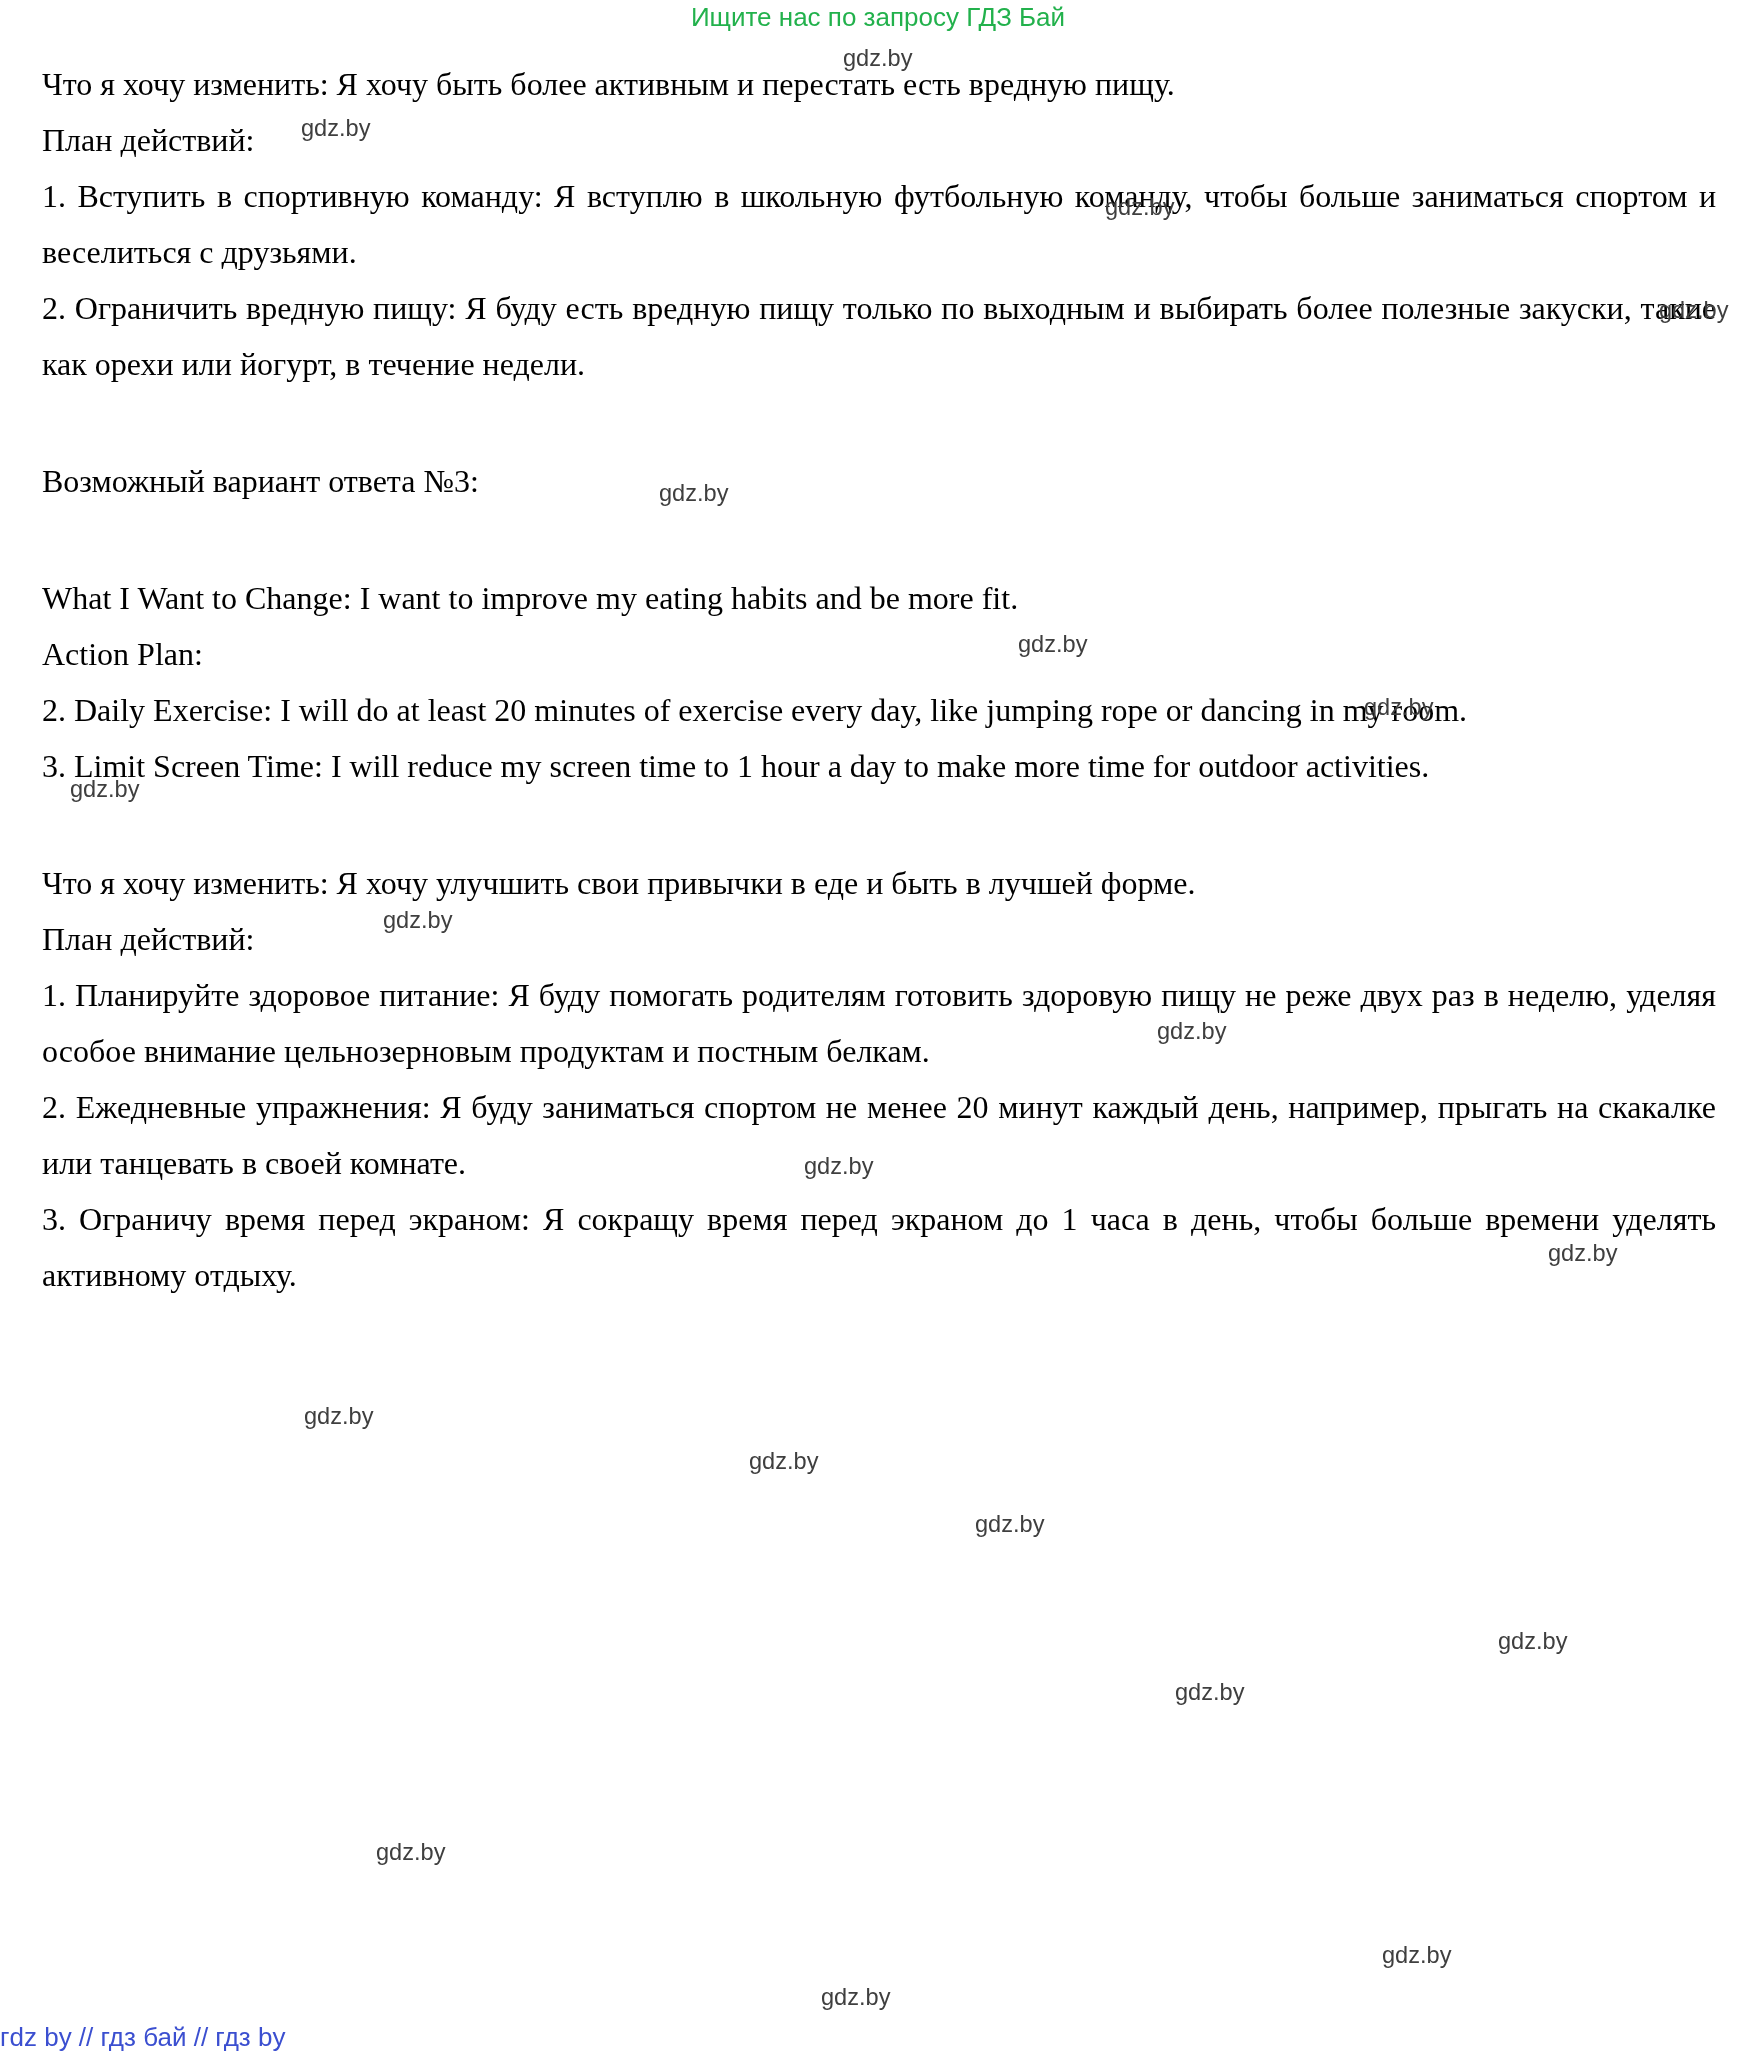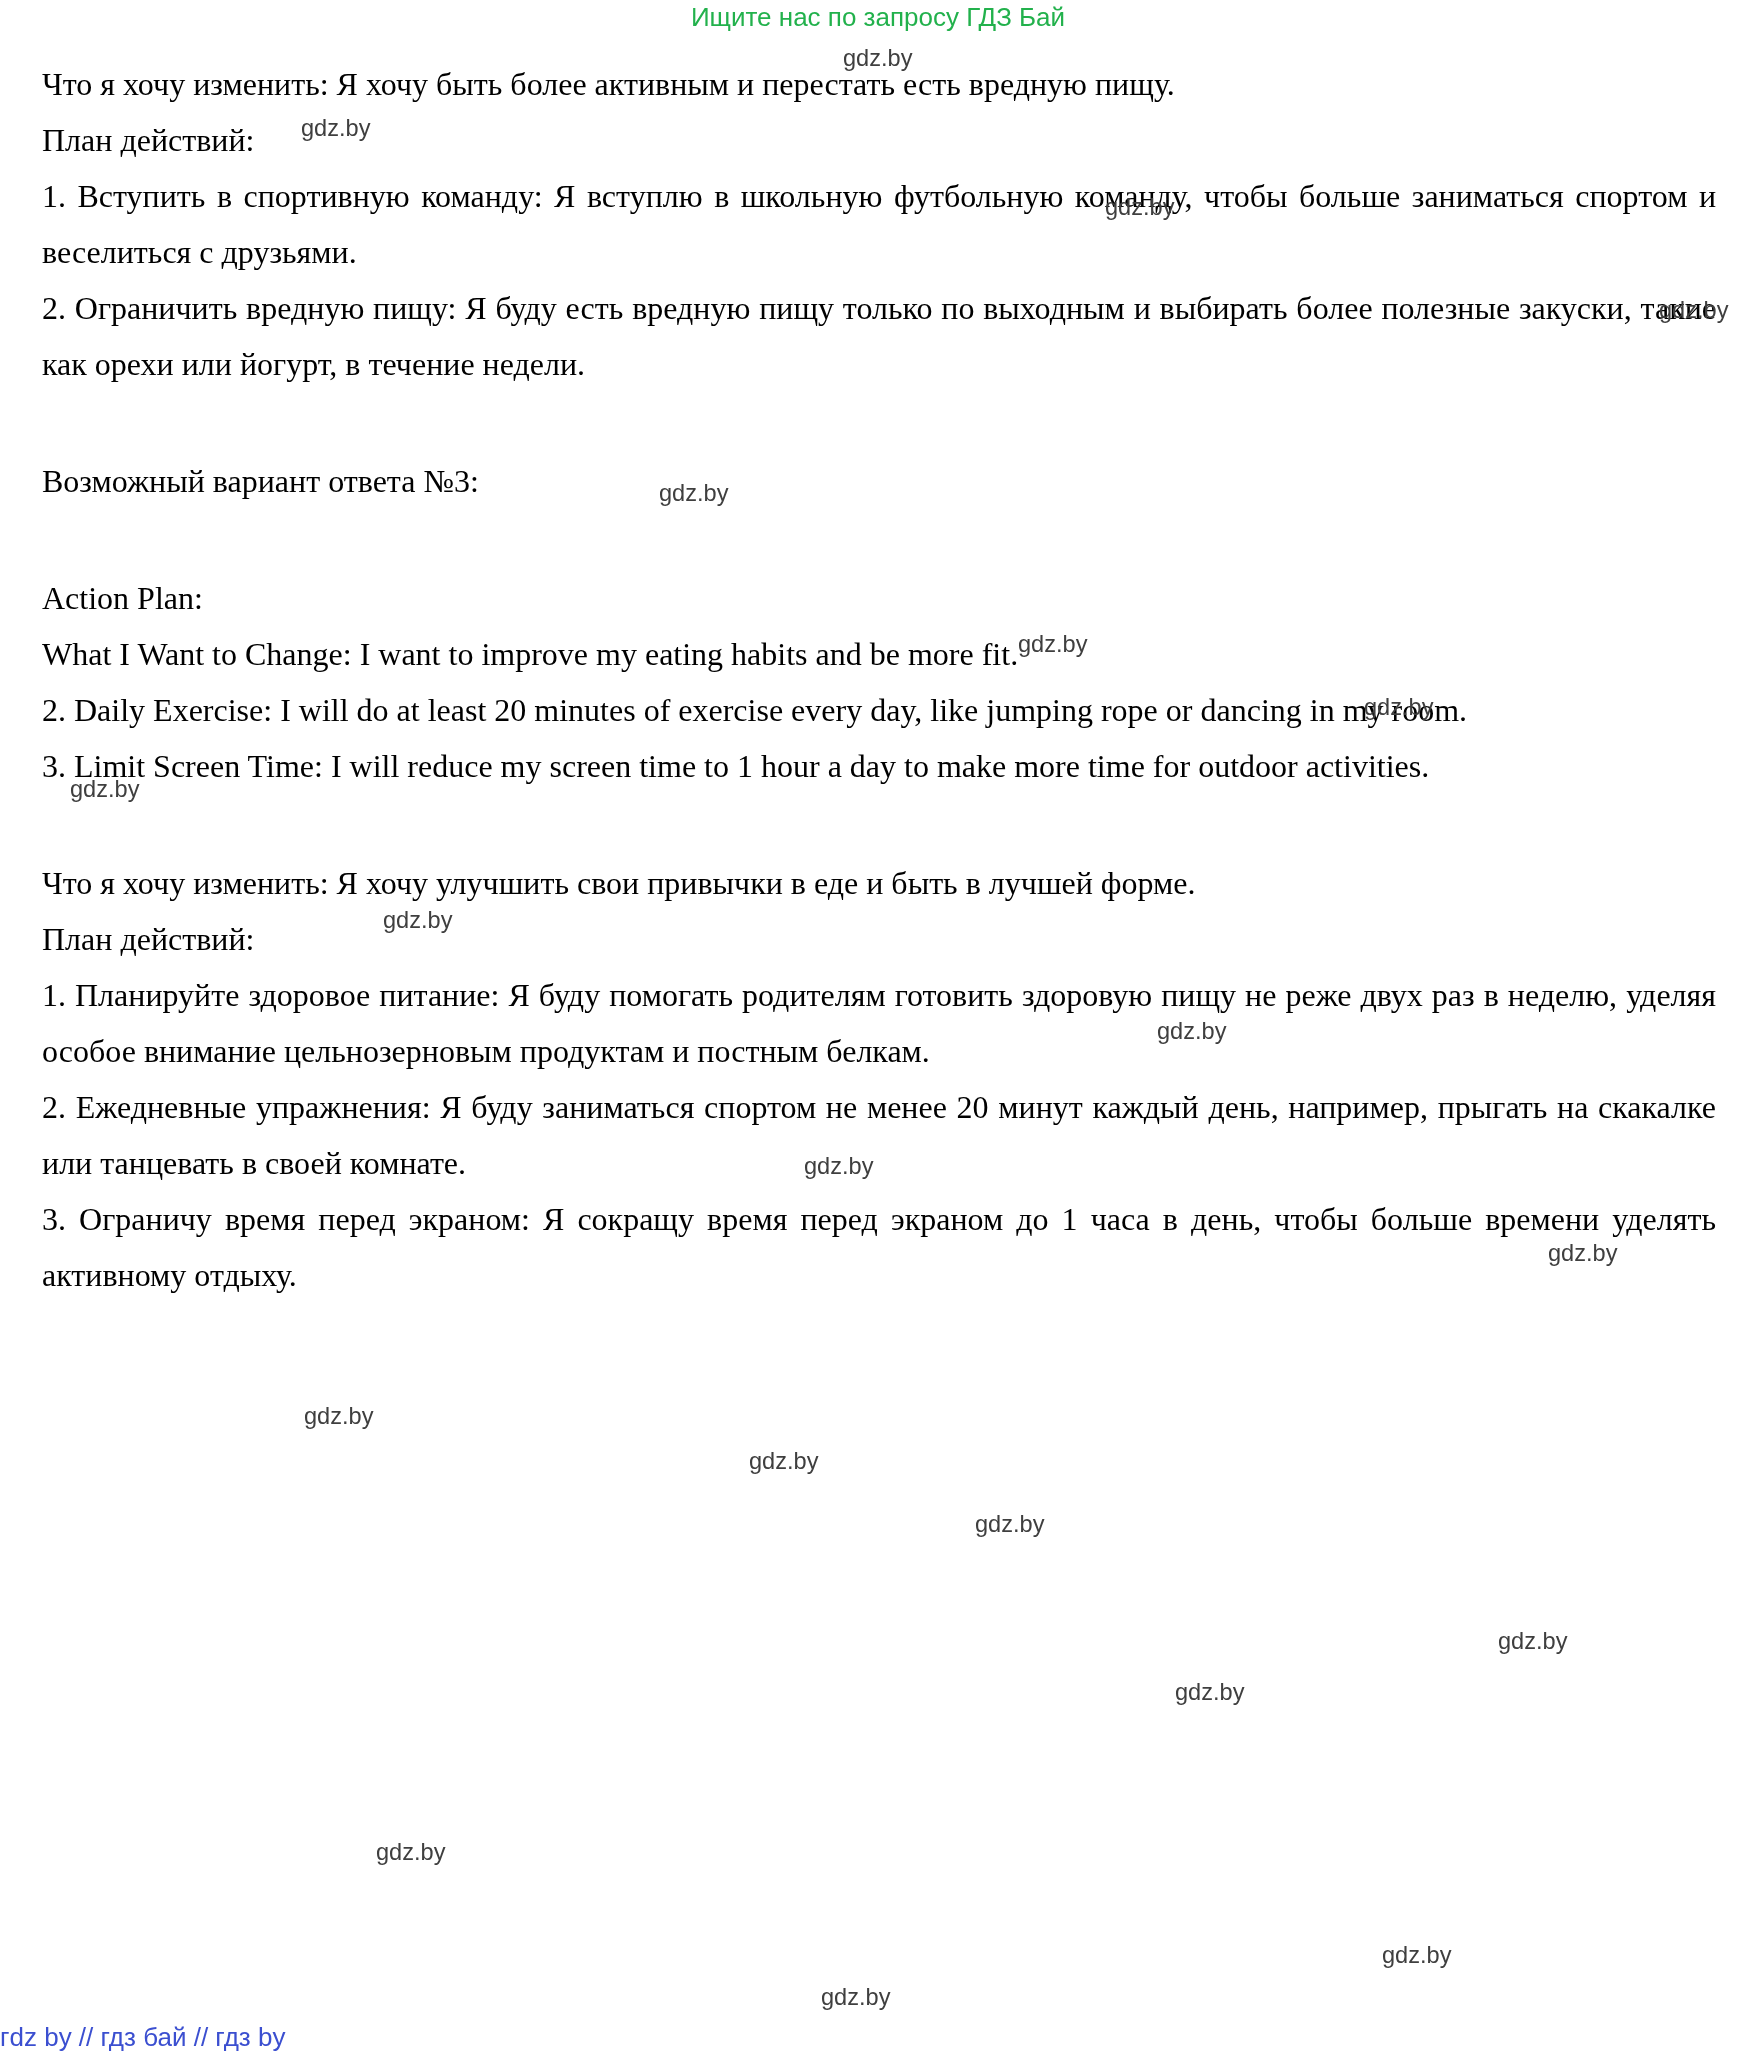--- a/index.html
+++ b/index.html
@@ -74,22 +74,22 @@
       <div class="section">
         <p>Что я хочу изменить: Я хочу быть более активным и перестать есть вредную пищу.</p>
         <p>План действий:</p>
         <p>1. Вступить в спортивную команду: Я вступлю в школьную футбольную команду, чтобы больше заниматься спортом и веселиться с друзьями.</p>
         <p>2. Ограничить вредную пищу: Я буду есть вредную пищу только по выходным и выбирать более полезные закуски, такие как орехи или йогурт, в течение недели.</p>
       </div>
       <div class="section">
         <p>Возможный вариант ответа №3:</p>
       </div>
       <div class="section">
+        <p>What I Want to Change: I want to improve my eating habits and be more fit.</p>
         <p>Action Plan:</p>
-        <p>What I Want to Change: I want to improve my eating habits and be more fit.</p>
         <p>2. Daily Exercise: I will do at least 20 minutes of exercise every day, like jumping rope or dancing in my room.</p>
         <p>3. Limit Screen Time: I will reduce my screen time to 1 hour a day to make more time for outdoor activities.</p>
       </div>
       <div class="section">
         <p>Что я хочу изменить: Я хочу улучшить свои привычки в еде и быть в лучшей форме.</p>
         <p>План действий:</p>
         <p>1. Планируйте здоровое питание: Я буду помогать родителям готовить здоровую пищу не реже двух раз в неделю, уделяя особое внимание цельнозерновым продуктам и постным белкам.</p>
         <p>2. Ежедневные упражнения: Я буду заниматься спортом не менее 20 минут каждый день, например, прыгать на скакалке или танцевать в своей комнате.</p>
         <p>3. Ограничу время перед экраном: Я сокращу время перед экраном до 1 часа в день, чтобы больше времени уделять активному отдыху.</p>
       </div>

